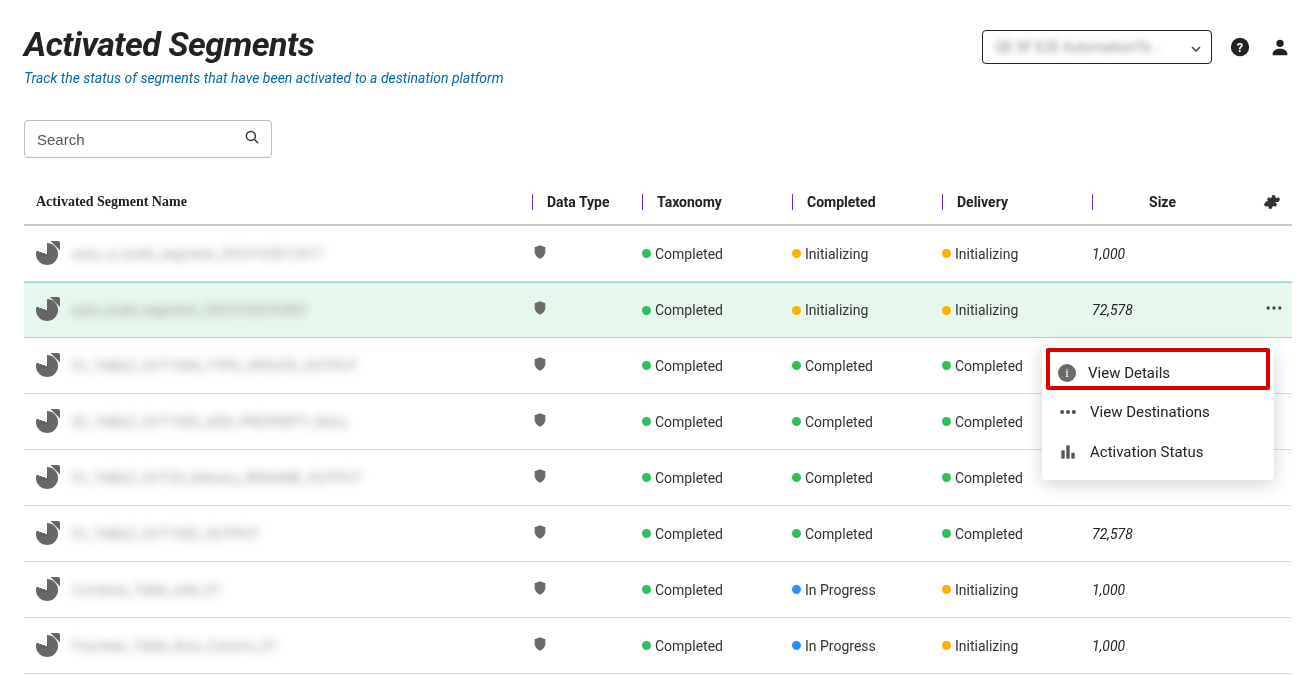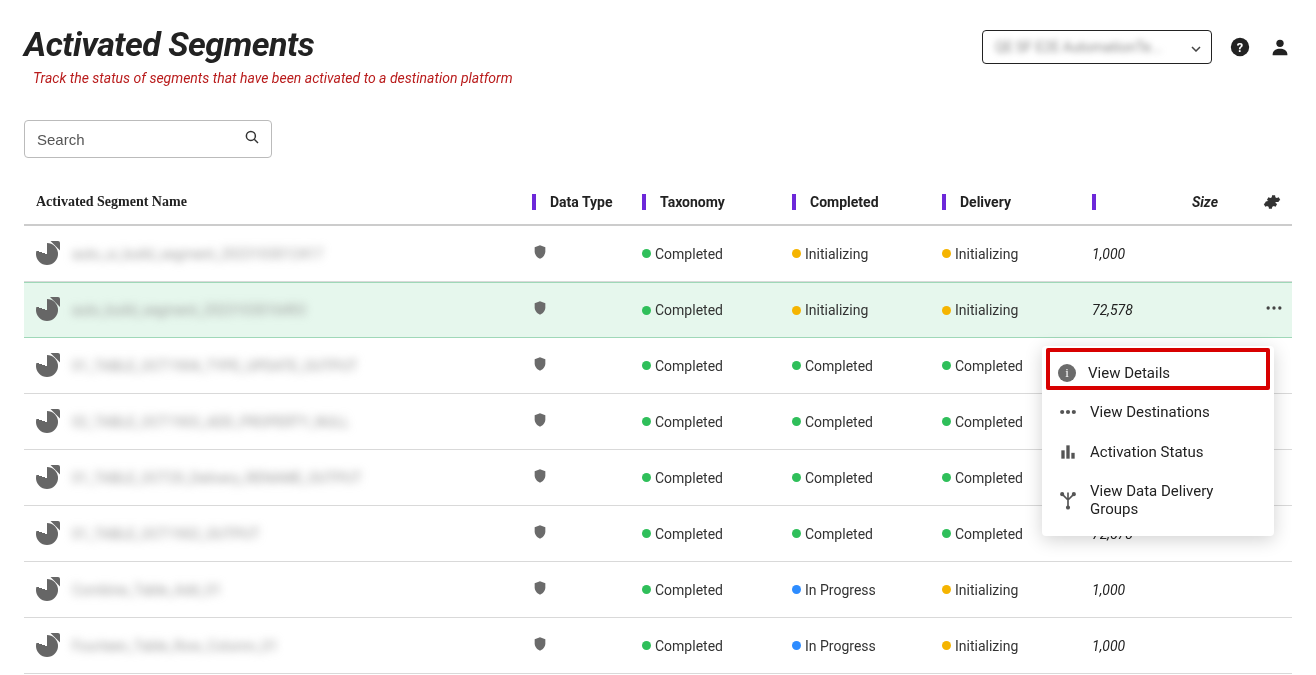--- a/index.html
+++ b/index.html
@@ -26,23 +26,22 @@
     font-style: italic;
   }
   .title {
     font-size: 34px;
     font-weight: 700;
     letter-spacing: -0.5px;
     margin: 0;
   }
   .subtitle {
     font-size: 14px;
-    color: #b91c1c;
+    color: #0369a1;
     margin-top: 6px;
-    margin-left: 9px;
   }
   .header-actions {
     display: flex;
     align-items: center;
     gap: 16px;
     margin-top: 6px;
   }
   .project-select {
     border: 1.5px solid #222;
     border-radius: 4px;
@@ -72,22 +71,22 @@
   .table { margin-top: 22px; }
   .thead, .row {
     display: grid;
     grid-template-columns: 500px 110px 150px 150px 150px 130px 70px;
     align-items: center;
     border-bottom: 1px solid #d9d9d9;
   }
   .thead { padding: 10px 8px; border-bottom: 2px solid #ccc; }
   .th { font-size:14px; font-weight:700; color:#222; }
   .th.first { padding-left: 4px; font-family: Liberation Serif, serif; }
-  .th.size { text-align:right; padding-right:4px;font-style:italic;}
-  .vline-left { border-left:4px solid #6d28d9; padding-left:14px; }
+  .th.size { text-align:center; padding-right:4px;}
+  .vline-left { border-left:1px solid #6d28d9; padding-left:14px; }
   .settings-cell { display:flex; justify-content:flex-end; padding-right:8px; }
 
   .row { padding: 14px 8px; min-height:56px; position:relative; }
   .row.highlight { background: #e6f7ed; border-top:1px solid #9fd8b8; border-bottom:1px solid #9fd8b8; }
 
   .seg-cell { display:flex; align-items:center; gap:14px; padding-left:4px; }
   .pie {
     width: 22px; height: 22px; border-radius:50%; background:#666;
     position:relative; flex-shrink:0;
     background: conic-gradient(#666 0 80%, transparent 80% 100%);
@@ -404,24 +403,13 @@
   <div class="menu-item">
     <span class="mi-icon">
       <svg viewBox="0 0 24 24" width="20" height="20" fill="#555">
           <rect x="4" y="10" width="4" height="10"></rect>
           <rect x="10" y="4" width="4" height="16"></rect>
           <rect x="16" y="13" width="4" height="7"></rect>
         </svg>
     </span>
     <span>Activation Status</span>
   </div>
-  <div class="menu-item">
-    <span class="mi-icon">
-      <svg viewBox="0 0 24 24" width="20" height="20" fill="none" stroke="#555" stroke-width="2">
-          <path d="M12 3v18M12 12l7-7M12 12l-7-7"></path>
-          <circle cx="12" cy="21" r="1.5" fill="#555"></circle>
-          <circle cx="19" cy="5" r="1.5" fill="#555"></circle>
-          <circle cx="5" cy="5" r="1.5" fill="#555"></circle>
-        </svg>
-    </span>
-    <span>View Data Delivery Groups</span>
-  </div>
 </div>
 
 </body></html>

